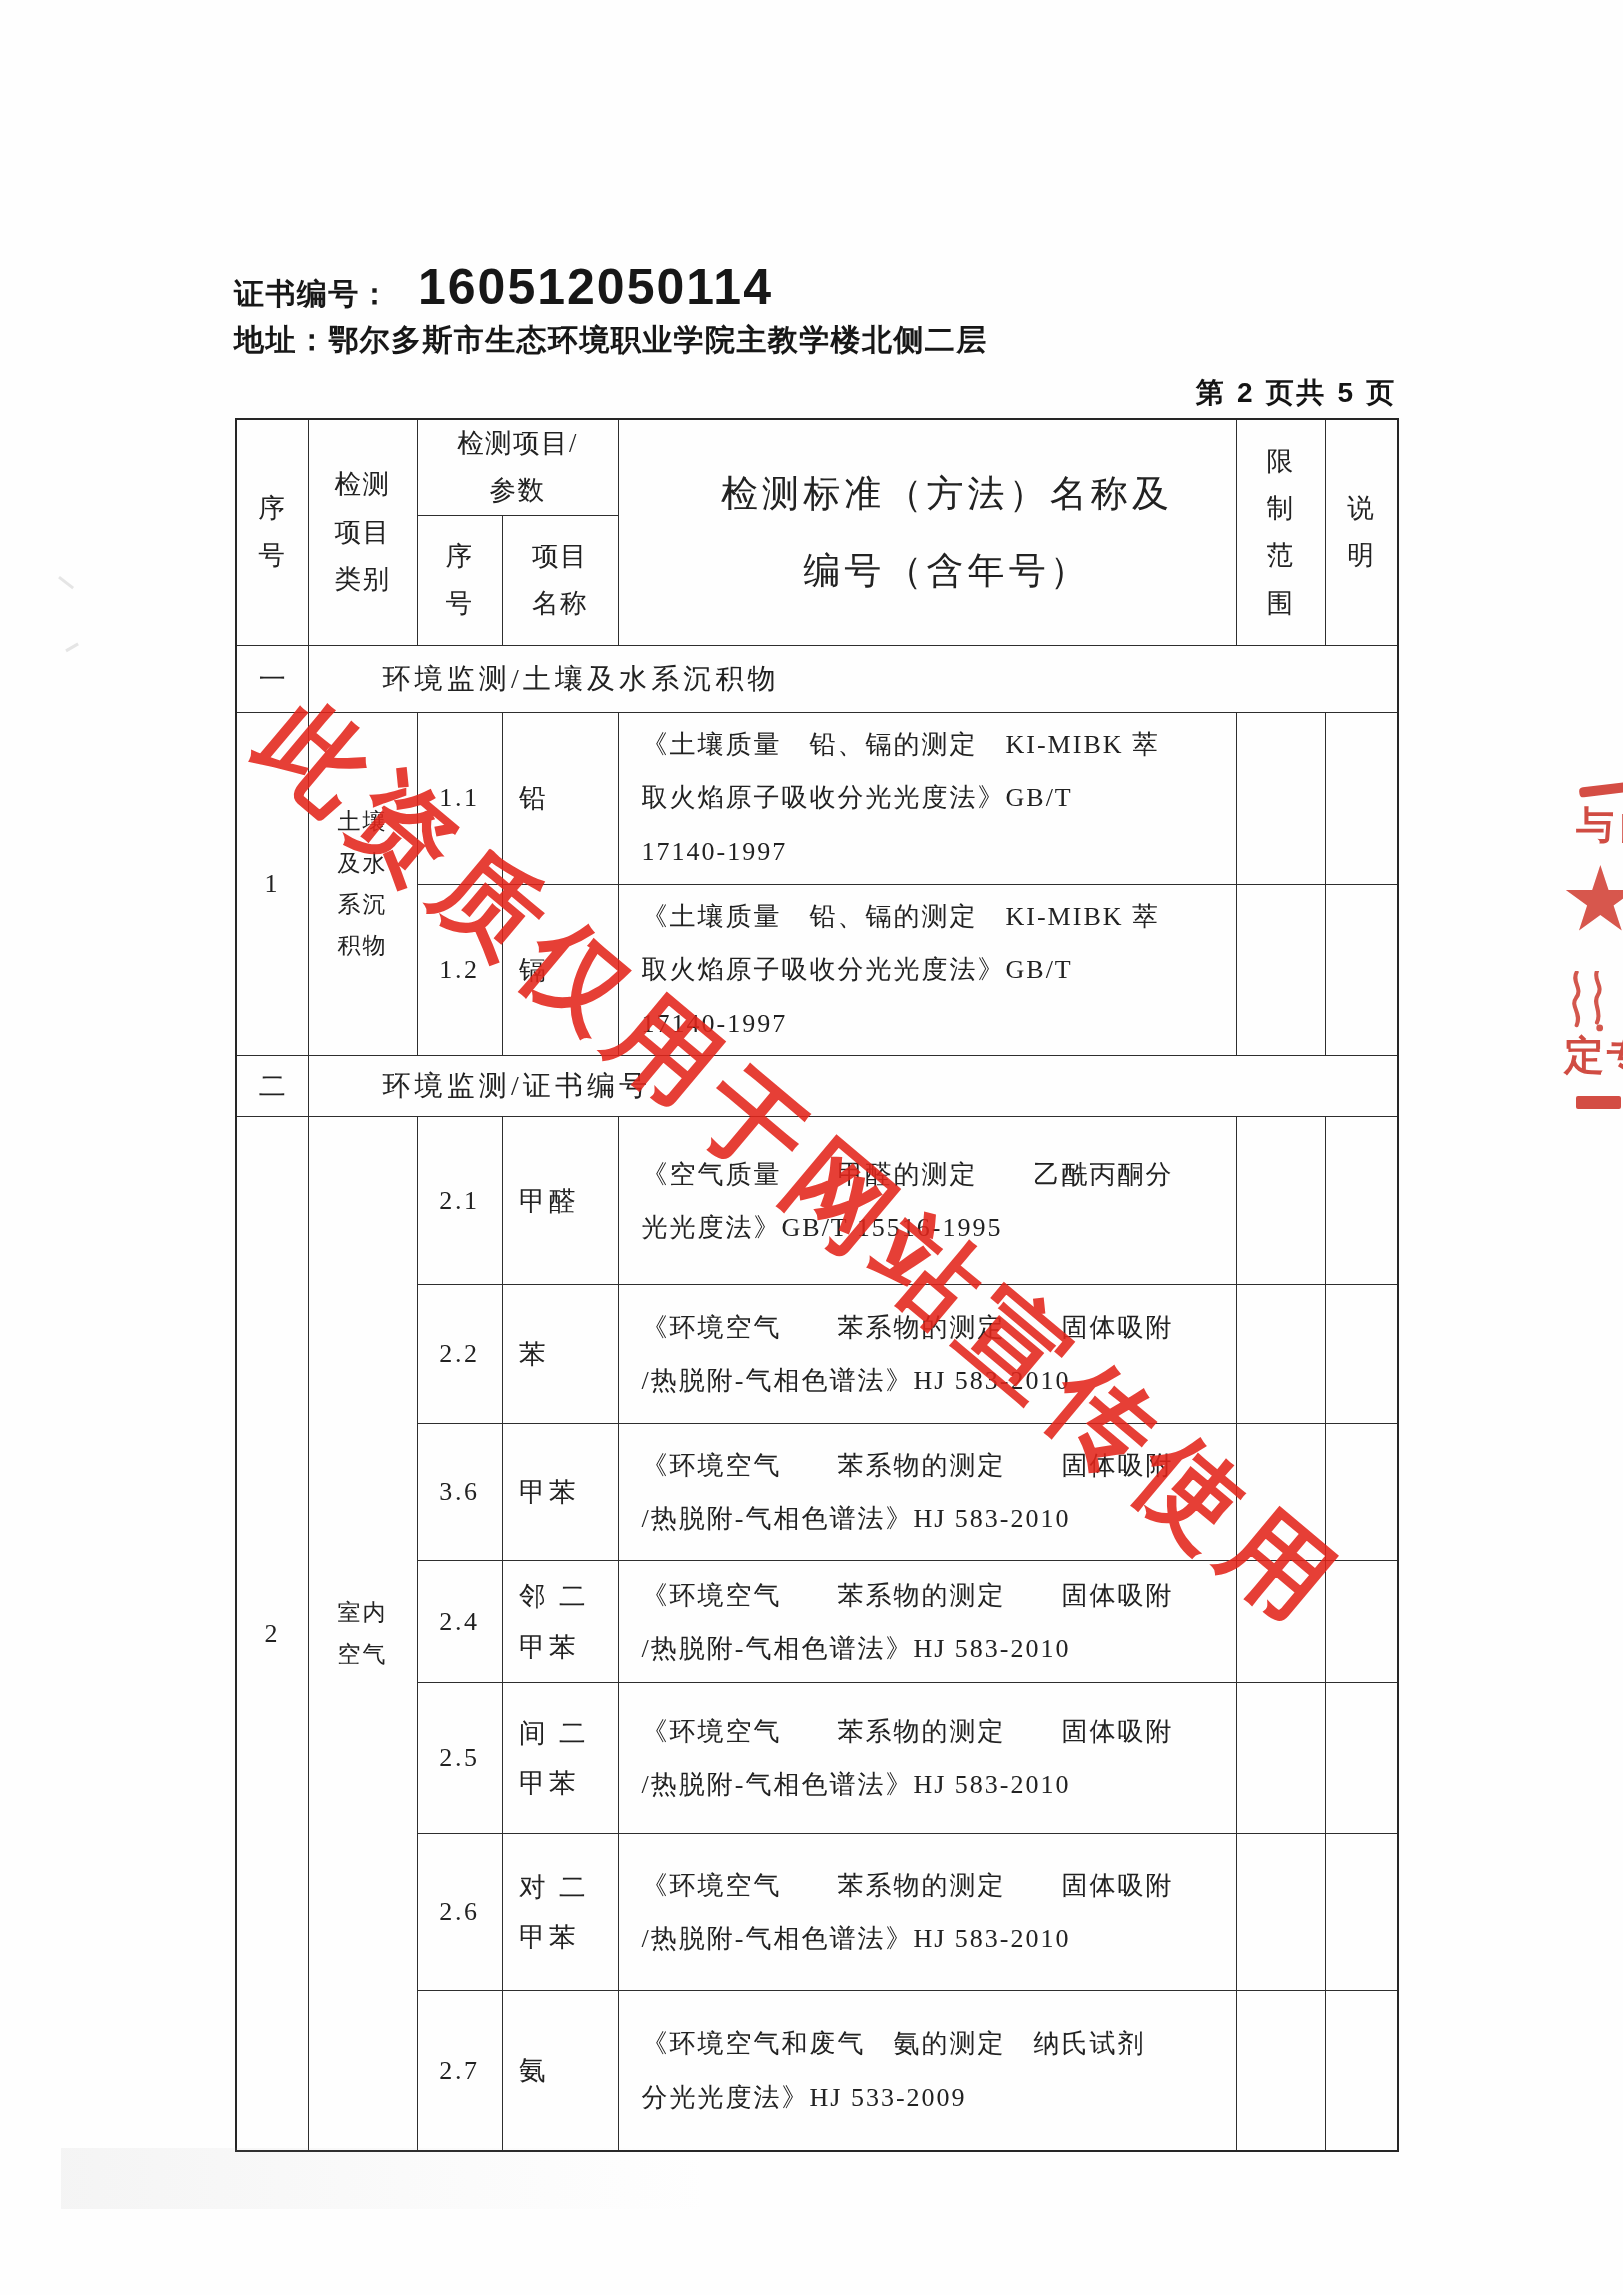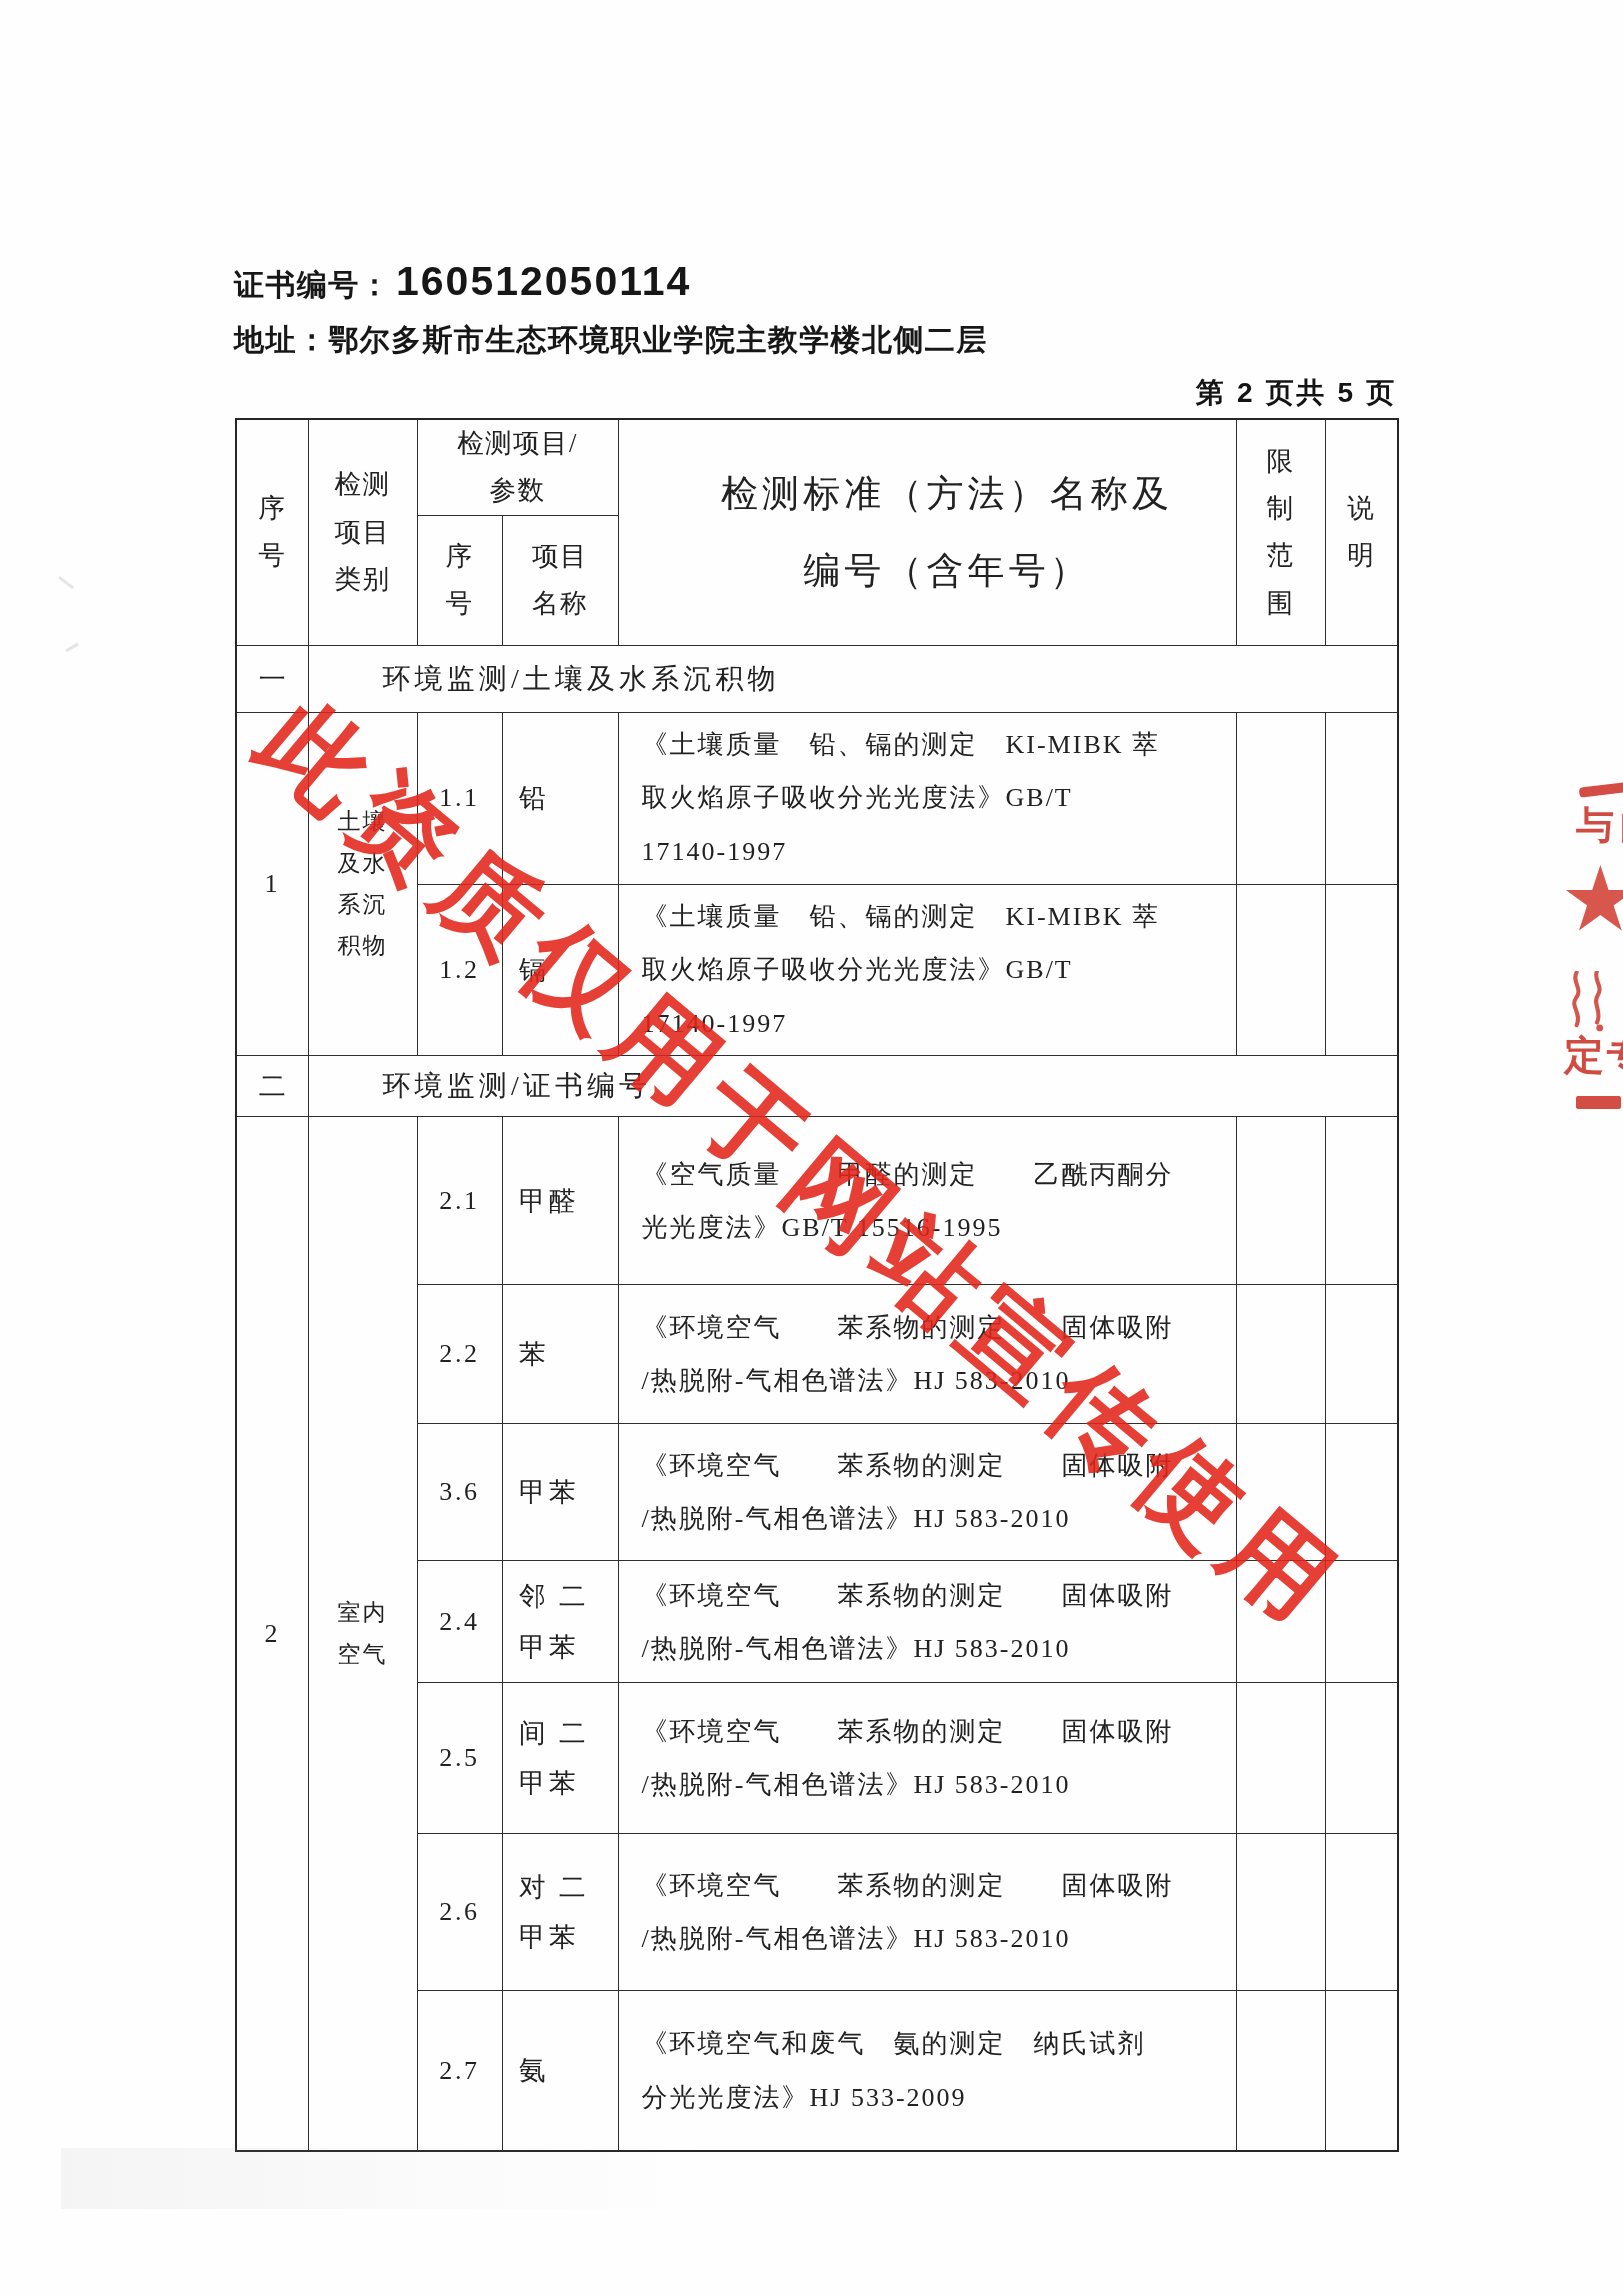--- a/index.html
+++ b/index.html
@@ -19,21 +19,21 @@
     font-family:"Liberation Sans", sans-serif;
     font-size:39px; font-weight:700; letter-spacing:2.7px; color:#171717;
   }
   .cert-line {
     position:absolute; left:234px; top:258px;
     font-family:"Liberation Sans", sans-serif;
     font-weight:700; color:#171717;
     display:flex; align-items:baseline;
   }
   .cert-line .lbl { font-size:30px; letter-spacing:1.4px; }
-  .cert-line .num { font-size:41px; letter-spacing:2px; margin-left:5px; font-family:"Liberation Sans", sans-serif;}
+  .cert-line .num { font-size:50px; letter-spacing:2px; margin-left:27px; font-family:"Liberation Sans", sans-serif;}
   .addr-line {
     position:absolute; left:234px; top:320px;
     font-family:"Liberation Sans", sans-serif;
     font-weight:700; font-size:30px; letter-spacing:1.4px; color:#171717;
   }
   .page-indicator {
     position:absolute; left:235px; top:374px; width:1162px;
     text-align:right;
     font-family:"Liberation Sans", sans-serif;
     font-weight:700; font-size:28px; letter-spacing:2.7px; color:#141414;

